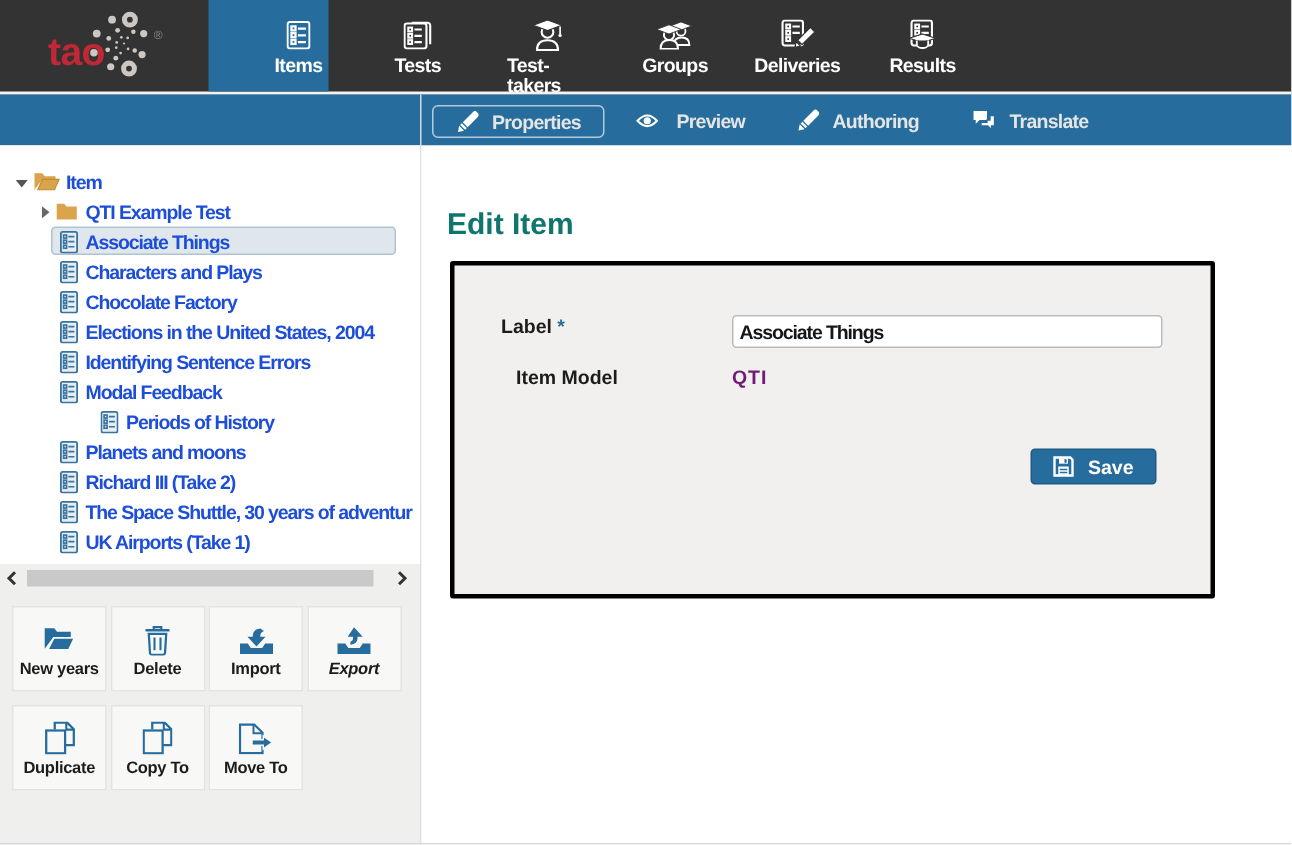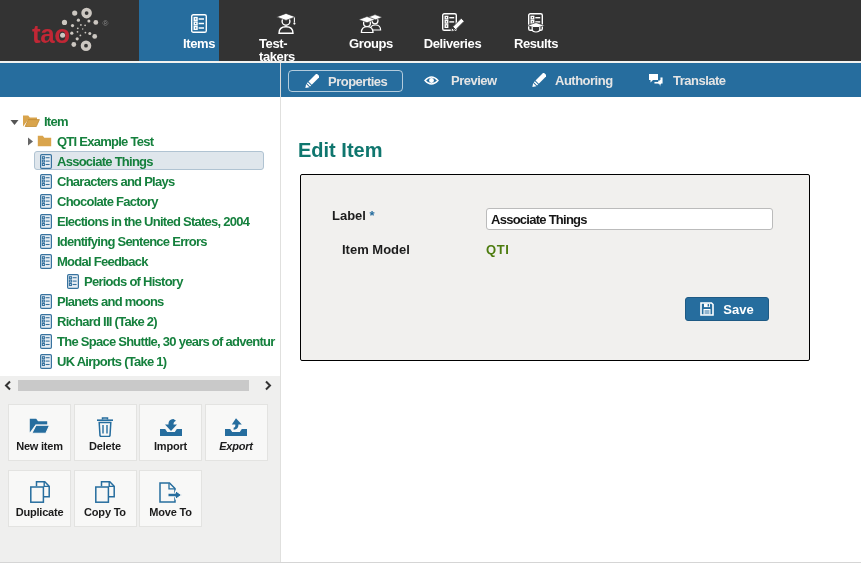--- a/index.html
+++ b/index.html
@@ -25,47 +25,47 @@
     color:#e5e5e5; font-weight:bold; font-size:13px; letter-spacing:-0.5px; }
   .btab .ticon { margin-right:9px; display:flex; }
   #tab-properties { left:288px; top:7px; height:22px; padding-top:1px; border:1px solid rgba(255,255,255,0.65);
     border-radius:4px; padding:0 15px; }
 
   
   #sidebar { position:absolute; left:0; top:97px; width:281px; height:466px;
     background:#efefee; border-right:1px solid #e0e0de; }
   #tree { position:absolute; left:0; top:0; width:280px; height:279px; background:#fff; }
   .trow { position:absolute; height:20px; display:flex; align-items:center;
-    font-size:13px; font-weight:bold; letter-spacing:-0.74px; color:#15803d; white-space:nowrap; }
+    font-size:13px; font-weight:bold; letter-spacing:-0.74px; color:#1d4ed8; white-space:nowrap; }
   .sel { position:absolute; left:34px; top:54px; width:230px; height:19px;
     background:#dfe6ec; border:1px solid #b0c3d2; border-radius:3px; }
   .tarrow { display:inline-block; margin-right:3px; }
   .ticon14 { margin-right:5px; display:flex; }
 
   
   #hscroll { position:absolute; left:0; top:282px; width:280px; height:12px; }
   #hthumb { position:absolute; left:18px; top:1px; width:231px; height:11px; background:#c9c9c9; }
 
   
   .abtn { position:absolute; width:63px; height:57px; background:#f8f8f7;
     border:1px solid #e3e3e1; text-align:center; }
   .abtn .aicon { margin-top:8px; height:24px; display:flex; align-items:flex-end; justify-content:center; }
   .abtn .albl { margin-top:3px; font-size:11px; letter-spacing:-0.2px; font-weight:bold; color:#1c1c1c; white-space:nowrap; }
 
   
   #main { position:absolute; left:281px; top:97px; width:580px; height:466px; background:#fff; }
   #h1 { position:absolute; left:17px; top:42px; font-size:20px; font-weight:bold; color:#0f766e; }
-  #panel { position:absolute; left:19px; top:77px; width:510px; height:187px;
-    background:#f1f0ee; border:1px solid #000000; border-radius:2px;padding-left:18px; }
+  #panel { position:absolute; left:19px; top:77px; width:510px; height:225px;
+    background:#f1f0ee; border:3px solid #000000; border-radius:2px;padding-left:18px; }
   .flabel { position:absolute; left:31px; font-size:13px; font-weight:bold; color:#1c1c1c; }
   .req { color:#266d9e; }
   #inp { position:absolute; left:185px; top:33px; width:287px; height:22px; background:#fff;
     border:1px solid #bbb; border-radius:3px; display:flex; align-items:center;
     padding-left:4px; font-size:13px; font-weight:bold; letter-spacing:-0.74px; color:#161616; }
-  #qti { position:absolute; left:185px; top:67px; letter-spacing:0.6px; font-size:13px; font-weight:bold; color:#4d7c0f; }
+  #qti { position:absolute; left:185px; top:67px; letter-spacing:0.6px; font-size:13px; font-weight:bold; color:#701a75; }
   #savebtn { position:absolute; left:384px; top:122px; width:84px; height:24px;
     background:#266d9e; border:1px solid #1e5a84; border-radius:3px;
     display:flex; align-items:center; justify-content:center; color:#fff;
     font-size:13px; font-weight:bold; }
   #bottomline { position:absolute; left:0; top:562px; width:861px; height:1px; background:#d5d5d5; }
 </style>
 </head>
 <body>
 <div id="page">
 
@@ -109,20 +109,37 @@
             <line x1="7.6" y1="5" x2="13" y2="5"></line>
             <rect x="3.3" y="8.1" width="2.7" height="2.7"></rect>
             <line x1="7.6" y1="9.5" x2="13" y2="9.5"></line>
             <rect x="3.3" y="12.6" width="2.7" height="2.7"></rect>
             <line x1="7.6" y1="14" x2="13" y2="14"></line>
           </g>
         </svg>
       </span>
           <span class="nlabel">Items</span>
         </div>
+      <div class="navtab" style="width:79px">
+          <span class="nicon">
+        <svg width="19" height="20" viewBox="0 0 19 20">
+          <path d="M5.5 2.2 H16 a1.8 1.8 0 0 1 1.8 1.8 V16.5" fill="none" stroke="#fff" stroke-width="1.4"></path>
+          <rect x="0.7" y="2.7" width="14.6" height="16.6" rx="1.6" fill="#333333" stroke="#fff" stroke-width="1.4"></rect>
+          <g stroke="#fff" stroke-width="1.4" fill="none">
+            <rect x="3.2" y="5.4" width="2.5" height="2.5"></rect>
+            <line x1="7.3" y1="6.7" x2="12.2" y2="6.7"></line>
+            <rect x="3.2" y="9.6" width="2.5" height="2.5"></rect>
+            <line x1="7.3" y1="10.9" x2="12.2" y2="10.9"></line>
+            <rect x="3.2" y="13.8" width="2.5" height="2.5"></rect>
+            <line x1="7.3" y1="15.1" x2="12.2" y2="15.1"></line>
+          </g>
+        </svg>
+      </span>
+          <span class="nlabel">Tests</span>
+        </div>
       <div class="navtab" style="width:93px">
           <span class="nicon">
         <svg width="24" height="21" viewBox="0 0 24 21">
           <circle cx="12" cy="8.3" r="3.9" fill="none" stroke="#fff" stroke-width="1.4"></circle>
           <path d="M12 0.4 L21.5 3.9 L12 7.4 L2.5 3.9 Z" fill="#fff" stroke="#333" stroke-width="0.7"></path>
           <path d="M20.4 4.6 V9.6" stroke="#fff" stroke-width="1.1" fill="none"></path>
           <circle cx="20.4" cy="10.6" r="1.1" fill="#fff"></circle>
           <path d="M5 20.3 C5 15.6 8.2 13.8 12 13.8 C15.8 13.8 19 15.6 19 20.3 Z" fill="none" stroke="#fff" stroke-width="1.4"></path>
         </svg>
       </span>
@@ -389,21 +406,21 @@
         </svg>
     </div>
 
     <div class="abtn" style="left:8px; top:307px;">
         <div class="aicon">
       <svg width="21" height="16" viewBox="0 0 21 16" style="margin-bottom:3px">
         <path d="M0.8 14.5 V0.8 h6.4 l1.8 2.4 h9.2 v3.4 H6.6 Z" fill="#266d9e"></path>
         <path d="M2.8 15.2 L6.9 7.2 H20.6 L16.9 15.2 Z" fill="#266d9e" stroke="#f8f8f7" stroke-width="1.1"></path>
       </svg>
     </div>
-        <div class="albl">New item</div>
+        <div class="albl">New years</div>
       </div>
     <div class="abtn" style="left:73.5px; top:307px;">
         <div class="aicon">
       <svg width="18" height="20" viewBox="0 0 18 20">
         <path d="M6.5 2.5 V1 h5 v1.5" fill="none" stroke="#266d9e" stroke-width="1.5"></path>
         <line x1="1" y1="3.2" x2="17" y2="3.2" stroke="#266d9e" stroke-width="1.6"></line>
         <path d="M3.2 5.5 h11.6 l-0.8 13 a1.4 1.4 0 0 1 -1.4 1 H5.4 a1.4 1.4 0 0 1 -1.4 -1 Z" fill="none" stroke="#266d9e" stroke-width="1.5"></path>
         <line x1="7" y1="8" x2="7" y2="16.5" stroke="#266d9e" stroke-width="1.4"></line>
         <line x1="11" y1="8" x2="11" y2="16.5" stroke="#266d9e" stroke-width="1.4"></line>
       </svg>

